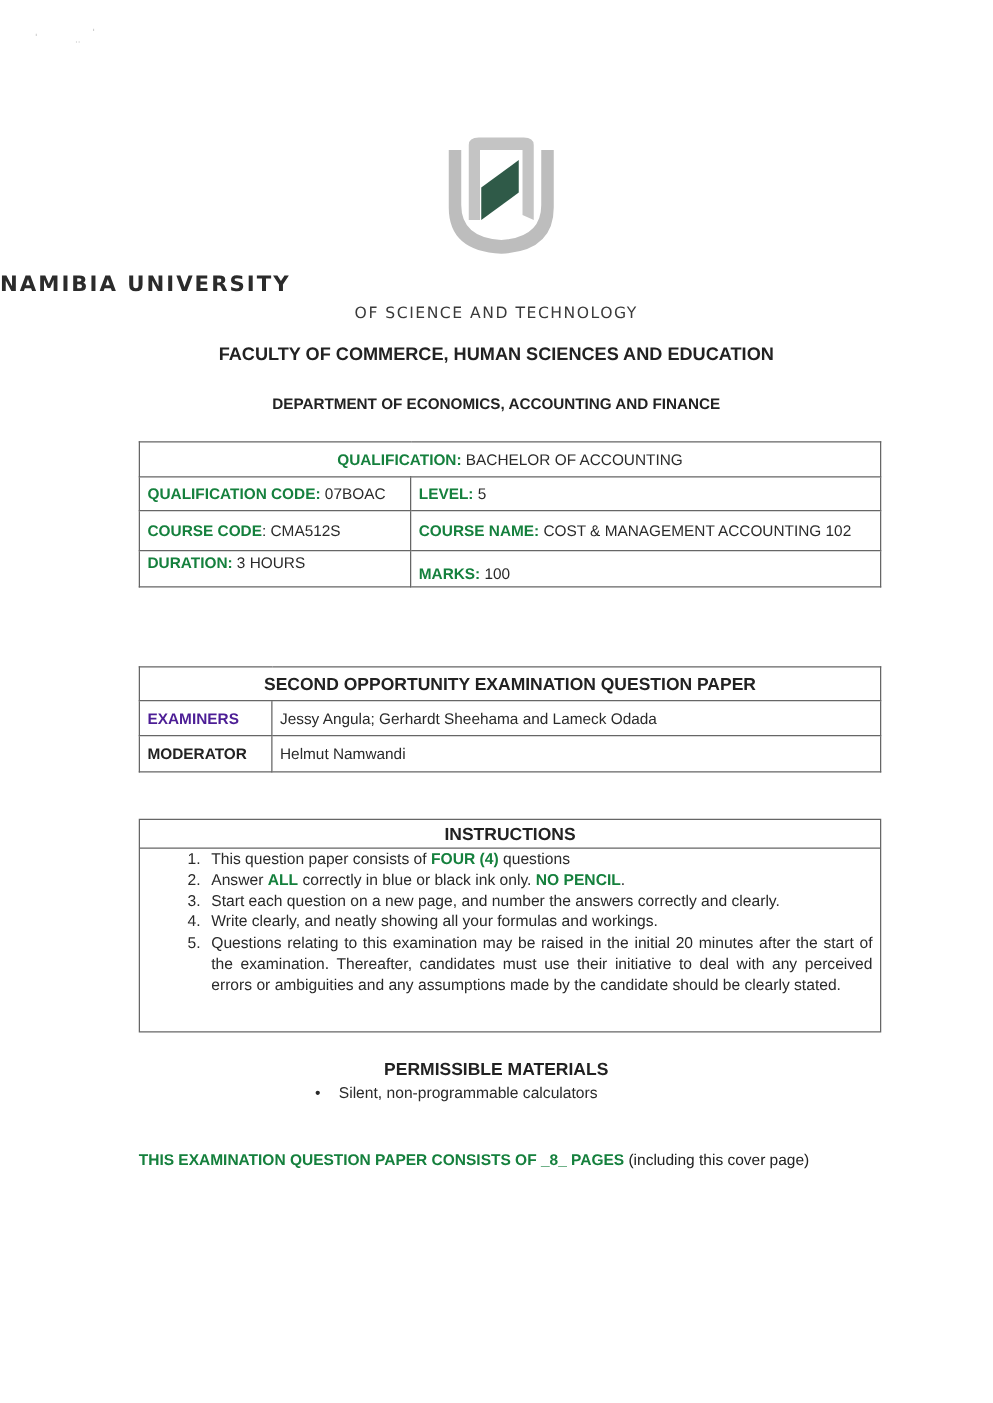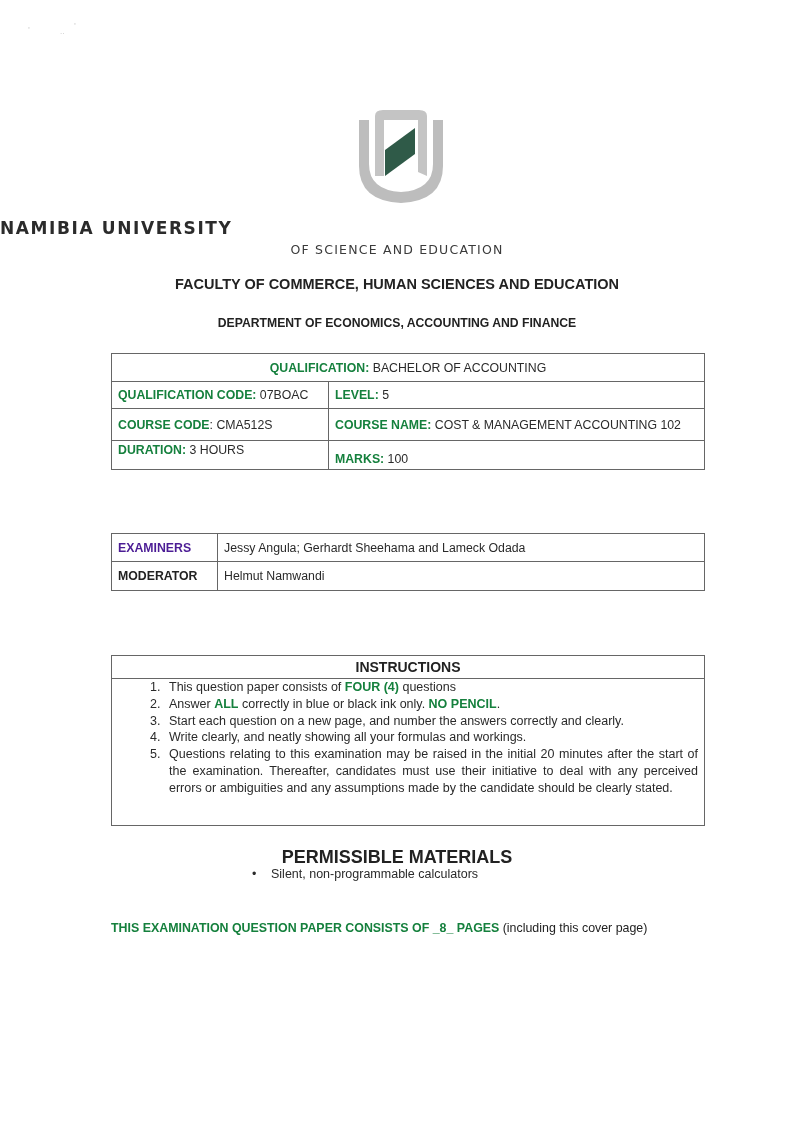--- a/index.html
+++ b/index.html
@@ -19,21 +19,21 @@
   b { font-weight:bold; color:#15803d; }
   .t1 { left:111px; top:353px; width:594px; }
   .t1 td.c1 { width:204px; }
   .t2 { left:111px; top:533px; width:594px; }
   .t2 td.c1 { width:93px; }
   .center { text-align:center; }
   .inst { left:111px; top:655px; width:592px; height:169px; border:1px solid #666; }
   .inst-head { height:22px; border-bottom:1px solid #666; text-align:center; font-weight:bold; font-size:14px; line-height:22px; color:#222; }
   .inst ol { margin:0; padding:0 0 0 52px; font-size:12.5px; line-height:16.8px; color:#2a2a2a; }
   .inst ol li { padding-left:5px; padding-right:6px; }
-  .perm-head { left:0; width:794px; top:847px; text-align:center; font-weight:bold; font-size:18px; color:#222; }
+  .perm-head { left:0; width:794px; top:847px; text-align:center; font-weight:bold; font-size:14px; color:#222; }
   .perm-item { left:252px; top:867px; font-size:12.5px; color:#2a2a2a; }
   .perm-item .bullet { display:inline-block; width:19px; }
   .footer { left:111px; top:921px; font-size:12.4px; color:#222; white-space:nowrap; }
 </style>
 </head>
 <body>
 
 <span class="scan-mark" style="left:28px;top:26px;">'</span>
 <span class="scan-mark" style="left:74px;top:22px;">'</span>
 <span class="scan-mark" style="left:60px;top:30px;">··</span>
@@ -43,21 +43,21 @@
 
     <path d="M4 14 L14 14 L14 58 Q14 84 46 86 Q78 84 78 58 L78 14 L88 14 L88 60 Q88 95 46 97 Q4 95 4 60 Z" fill="#bdbdbd"></path>
 
     <path d="M20 70 L20 10 Q20 4 28 4 L64 4 Q72 4 72 10 L72 70 L63 66 L63 14 L29 14 L29 70 Z" fill="#c4c4c4"></path>
 
     <path d="M30 44 L60 22 L60 48 L30 70 Z" fill="#2f5a48"></path>
   </svg>
 </div>
 
 <div class="abs uni-name">NAMIBIA UNIVERSITY</div>
-<div class="abs uni-sub">OF SCIENCE AND EDUCATION</div>
+<div class="abs uni-sub">OF SCIENCE AND TECHNOLOGY</div>
 <div class="abs faculty">FACULTY OF COMMERCE, HUMAN SCIENCES AND EDUCATION</div>
 <div class="abs dept">DEPARTMENT OF ECONOMICS, ACCOUNTING AND FINANCE</div>
 
 <table class="t1">
   <tbody>
       <tr style="height:28px;">
     <td colspan="2" class="center">
       <b>QUALIFICATION:</b><span> BACHELOR OF ACCOUNTING</span>
     </td>
   </tr>
@@ -71,20 +71,23 @@
   </tr>
   <tr style="height:29px;">
     <td class="c1" style="vertical-align:top;padding-top:2px;"><b>DURATION:</b><span> 3 HOURS</span></td>
     <td style="vertical-align:bottom;padding-bottom:3px;"><b>MARKS:</b><span> 100</span></td>
   </tr>
 </tbody>
   </table>
 
 <table class="t2">
   <tbody>
+      <tr style="height:27px;">
+    <td colspan="2" class="center" style="font-weight:bold;font-size:14px;color:#222;">SECOND OPPORTUNITY EXAMINATION QUESTION PAPER</td>
+  </tr>
   <tr style="height:28px;">
     <td class="c1" style="font-weight:bold;color:#4c1d95;">EXAMINERS</td>
     <td>Jessy Angula; Gerhardt Sheehama and Lameck Odada</td>
   </tr>
   <tr style="height:29px;">
     <td class="c1" style="font-weight:bold;color:#222;">MODERATOR</td>
     <td>Helmut Namwandi</td>
   </tr>
 </tbody>
   </table>

